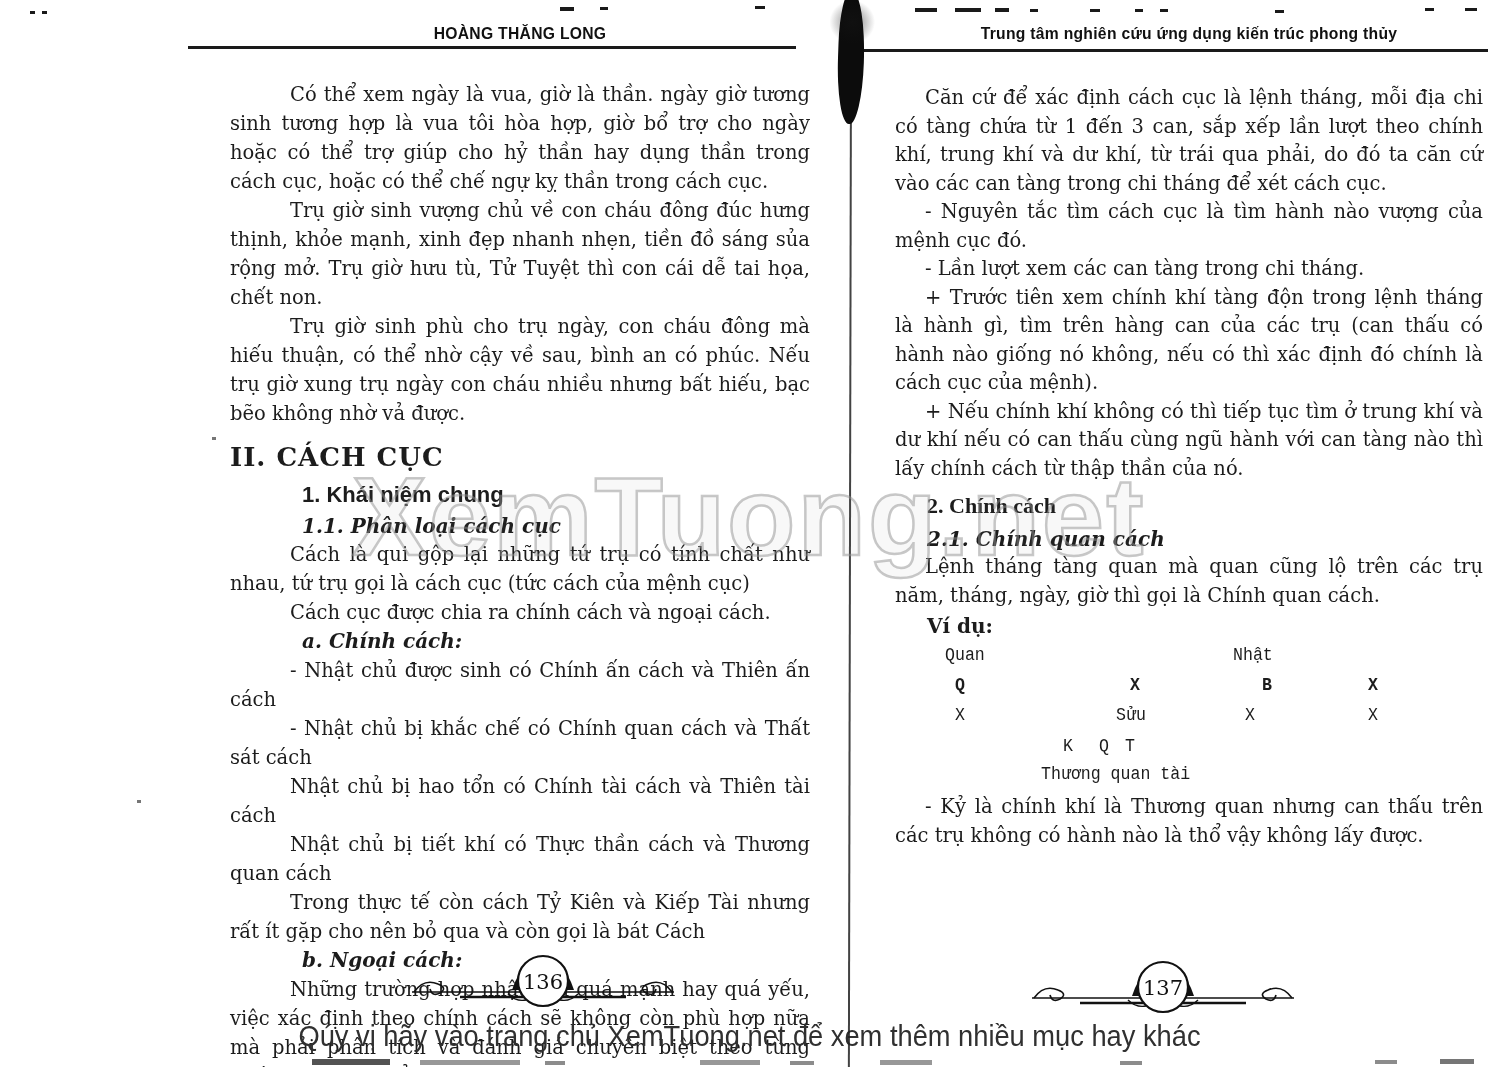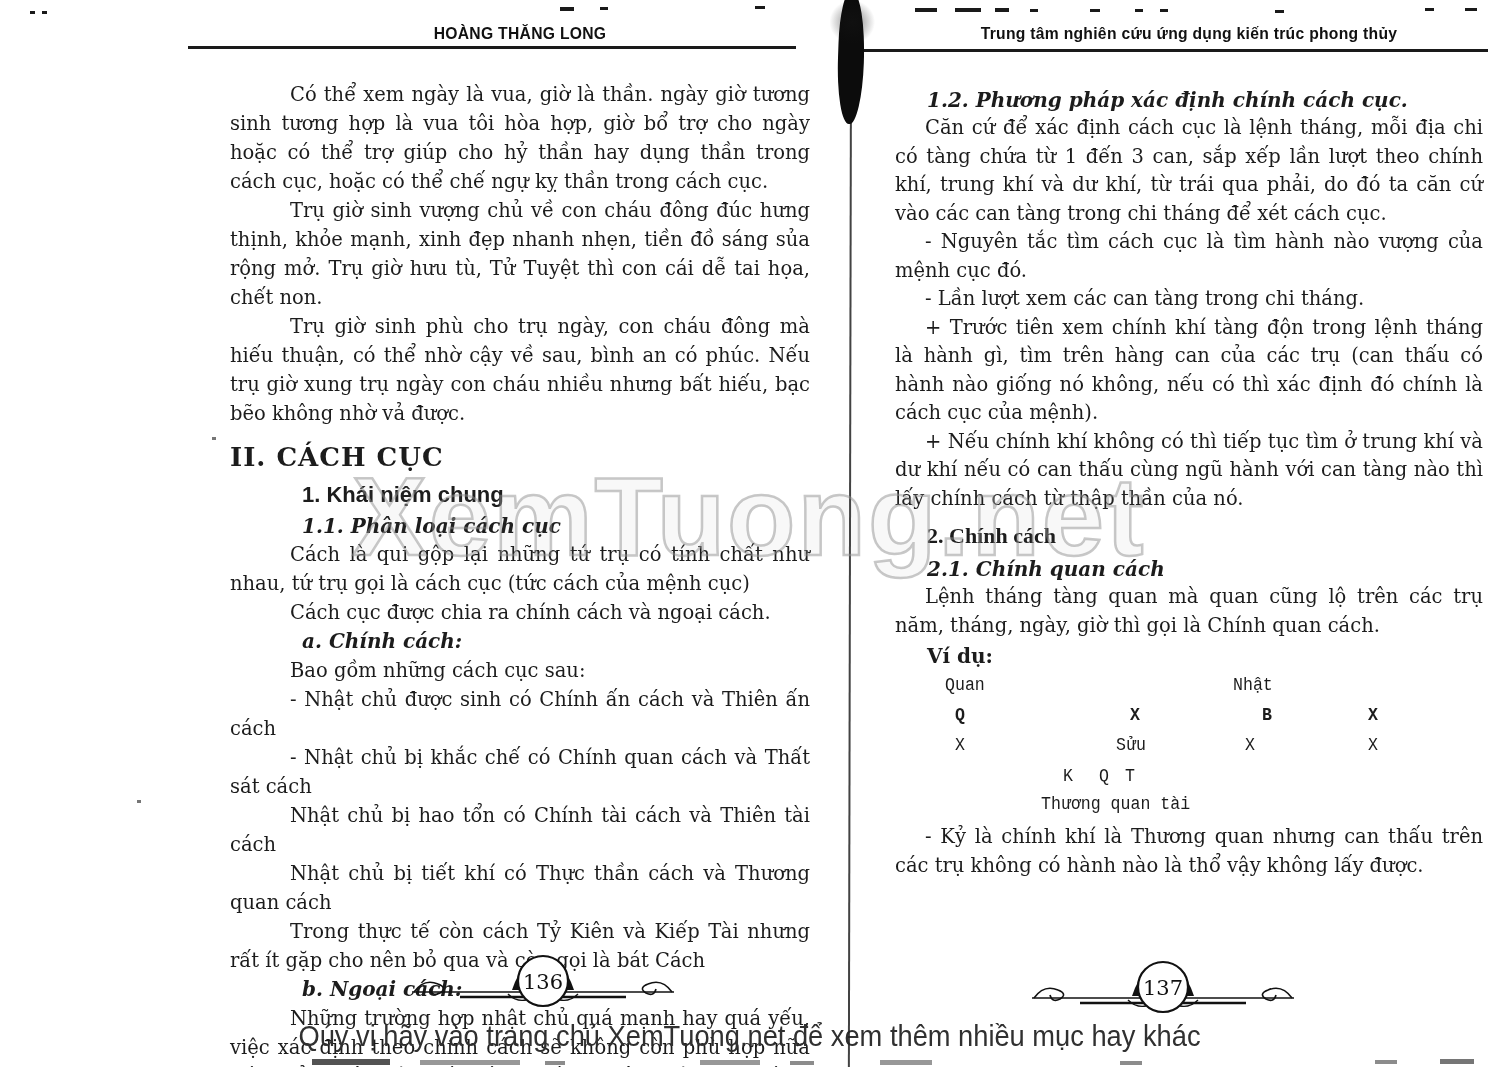--- a/index.html
+++ b/index.html
@@ -88,36 +88,34 @@
   <div class="flow leftflow">
     <p class="para indent">Có thể xem ngày là vua, giờ là thần. ngày giờ tương sinh tương hợp là vua tôi hòa hợp, giờ bổ trợ cho ngày hoặc có thể trợ giúp cho hỷ thần hay dụng thần trong cách cục, hoặc có thể chế ngự kỵ thần trong cách cục.</p>
     <p class="para indent">Trụ giờ sinh vượng chủ về con cháu đông đúc hưng thịnh, khỏe mạnh, xinh đẹp nhanh nhẹn, tiền đồ sáng sủa rộng mở. Trụ giờ hưu tù, Tử Tuyệt thì con cái dễ tai họa, chết non.</p>
     <p class="para indent">Trụ giờ sinh phù cho trụ ngày, con cháu đông mà hiếu thuận, có thể nhờ cậy về sau, bình an có phúc. Nếu trụ giờ xung trụ ngày con cháu nhiều nhưng bất hiếu, bạc bẽo không nhờ vả được.</p>
     <div class="h-roman">II. CÁCH CỤC</div>
     <div class="h-num">1. Khái niệm chung</div>
     <div class="h-sub">1.1. Phân loại cách cục</div>
     <p class="para indent">Cách là qui gộp lại những tứ trụ có tính chất như nhau, tứ trụ gọi là cách cục (tức cách của mệnh cục)</p>
     <p class="para indent">Cách cục được chia ra chính cách và ngoại cách.</p>
     <div class="h-letter">a. Chính cách:</div>
-    <p class="para indent">Bao gồm những cách cục sau:</p>
     <p class="para indent">- Nhật chủ được sinh có Chính ấn cách và Thiên ấn cách</p>
     <p class="para indent">- Nhật chủ bị khắc chế có Chính quan cách và Thất sát cách</p>
     <p class="para indent">Nhật chủ bị hao tổn có Chính tài cách và Thiên tài cách</p>
     <p class="para indent">Nhật chủ bị tiết khí có Thực thần cách và Thương quan cách</p>
     <p class="para indent">Trong thực tế còn cách Tỷ Kiên và Kiếp Tài nhưng rất ít gặp cho nên bỏ qua và còn gọi là bát Cách</p>
     <div class="h-letter">b. Ngoại cách:</div>
     <p class="para indent">Những trường hợp nhật chủ quá mạnh hay quá yếu, việc xác định theo chính cách sẽ không còn phù hợp nữa mà phải phân tích và đánh giá chuyên biệt theo từng trường hợp cụ thể.</p>
   </div>
 </div>
 <div class="head-rule left"></div>
 
 <div class="page-col right">
   <div class="running-head">Trung tâm nghiên cứu ứng dụng kiến trúc phong thủy</div>
   <div class="flow rightflow">
-    <div class="h-sub">1.2. Phương pháp xác định chính cách cục.</div>
     <p class="para rindent">Căn cứ để xác định cách cục là lệnh tháng, mỗi địa chi có tàng chứa từ 1 đến 3 can, sắp xếp lần lượt theo chính khí, trung khí và dư khí, từ trái qua phải, do đó ta căn cứ vào các can tàng trong chi tháng để xét cách cục.</p>
     <p class="para rindent">- Nguyên tắc tìm cách cục là tìm hành nào vượng của mệnh cục đó.</p>
     <p class="para rindent">- Lần lượt xem các can tàng trong chi tháng.</p>
     <p class="para rindent">+ Trước tiên xem chính khí tàng độn trong lệnh tháng là hành gì, tìm trên hàng can của các trụ (can thấu có hành nào giống nó không, nếu có thì xác định đó chính là cách cục của mệnh).</p>
     <p class="para rindent">+ Nếu chính khí không có thì tiếp tục tìm ở trung khí và dư khí nếu có can thấu cùng ngũ hành với can tàng nào thì lấy chính cách từ thập thần của nó.</p>
     <div class="h-num">2. Chính cách</div>
     <div class="h-sub">2.1. Chính quan cách</div>
     <p class="para rindent">Lệnh tháng tàng quan mà quan cũng lộ trên các trụ năm, tháng, ngày, giờ thì gọi là Chính quan cách.</p>
     <div class="vi-du">Ví dụ:</div>
 

